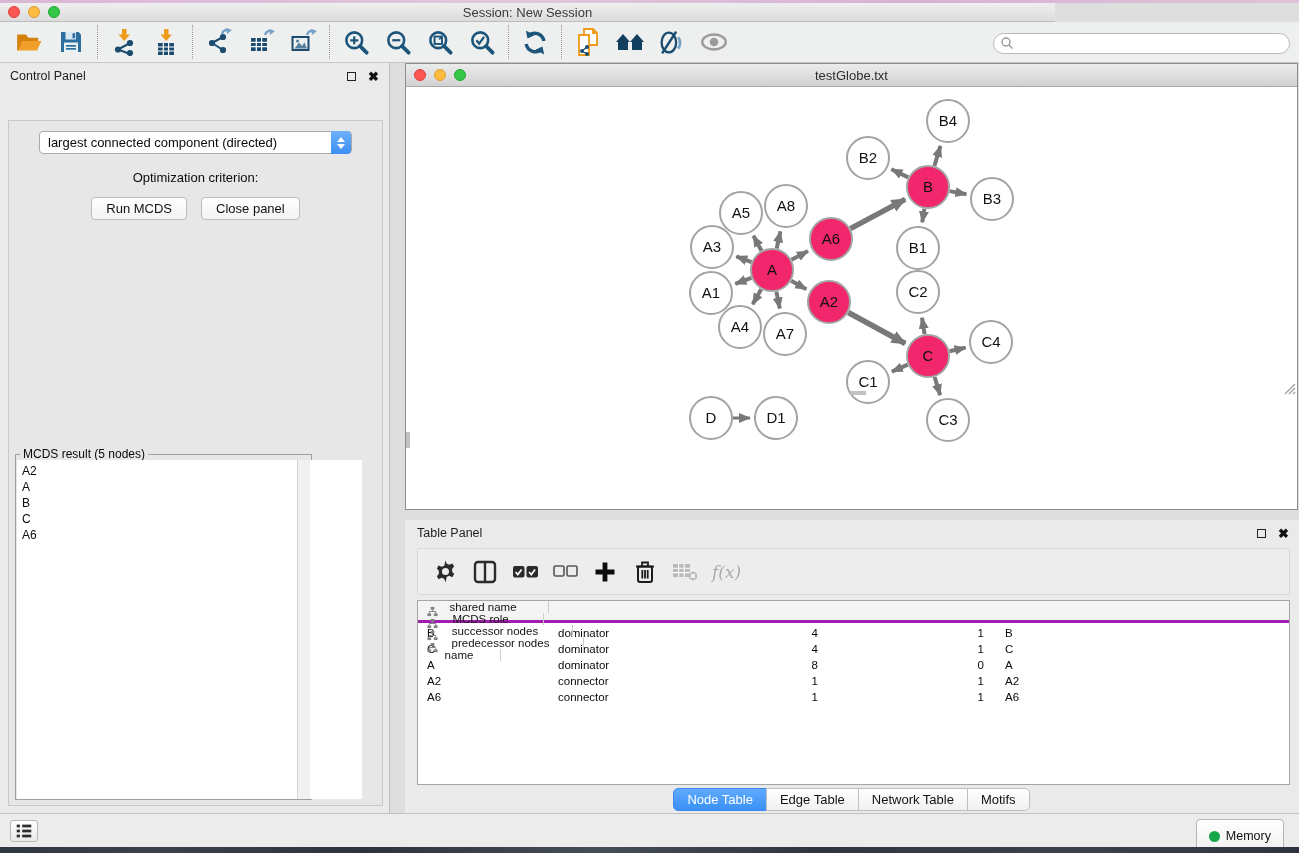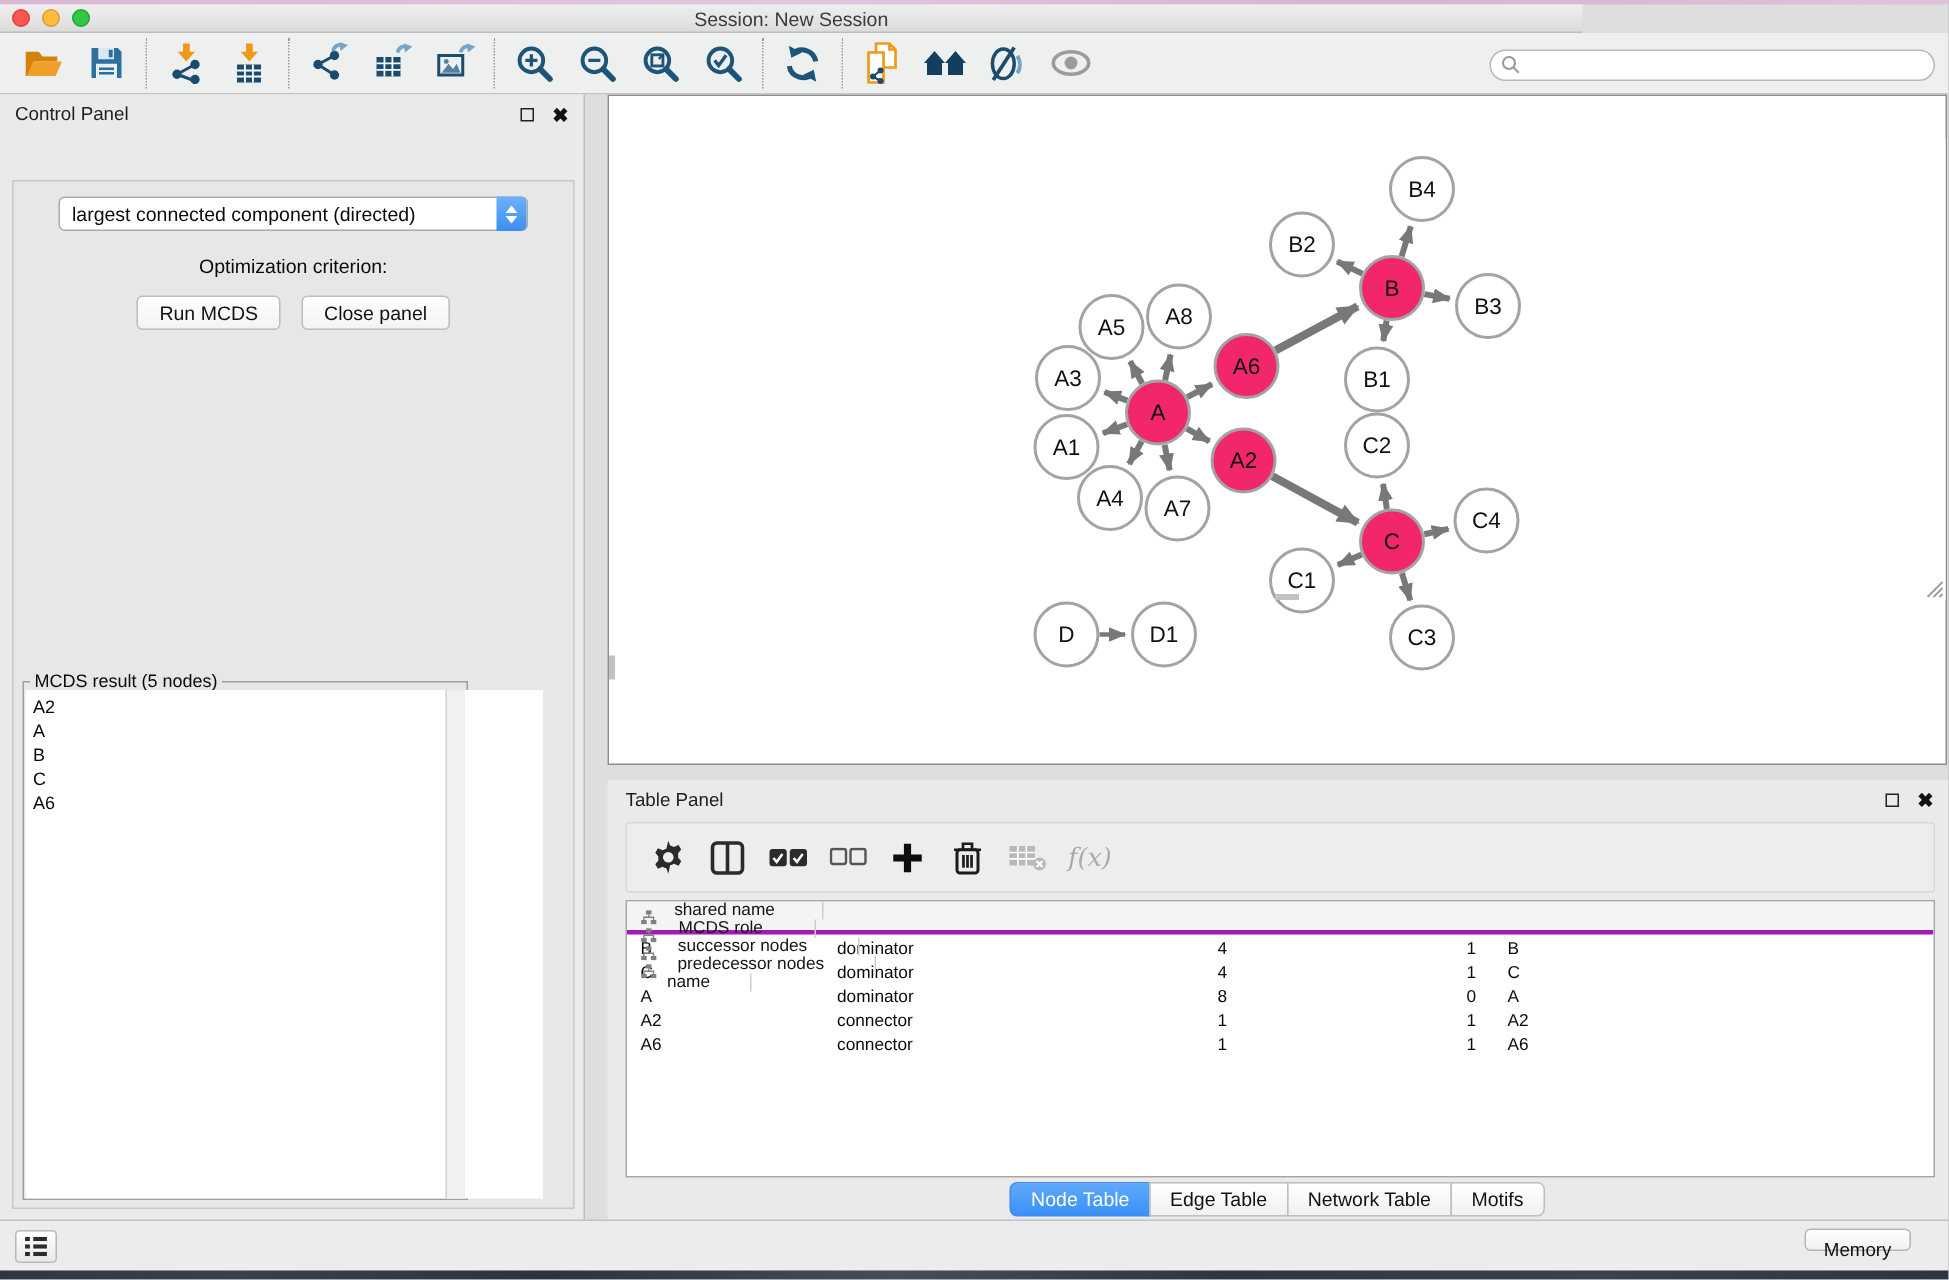--- a/index.html
+++ b/index.html
@@ -61,21 +61,21 @@
   #result-list { position:absolute; left:1px; top:5px; width:345px; height:339px; background:#fff;
     font-size:12px; color:#0a0a0a; padding:3px 0 0 5px; line-height:16px; overflow:hidden; }
   #result-scroll { position:absolute; right:1px; top:5px; width:13px; height:339px; background:#f1f1f1; border-left:1px solid #d2d2d2; }
 
   
   #net-window { position:absolute; left:405px; top:63px; width:893px; height:447px;
     border:1px solid #8d8d8d; background:#fff; }
   #net-titlebar { position:relative; height:23px; background:linear-gradient(#ececec,#d2d2d2);
     border-bottom:1px solid #a8a8a8; display:flex; align-items:center; justify-content:center; }
   #net-titlebar .title { font-size:13px; color:#2e2e2e; }
-  #net-content { position:relative; width:100%; height:308px; background:#fff;margin-top:28px; }
+  #net-content { position:relative; width:100%; height:308px; background:#fff; }
   #graph-svg { position:absolute; left:0; top:0; }
   .resize-grip { position:absolute; right:1px; bottom:1px; width:13px; height:13px; cursor:nwse-resize; }
   .vthumb { position:absolute; left:0px; top:345px; width:4px; height:16px; background:#c2c2c2; }
   .hthumb { position:absolute; left:444px; bottom:0px; width:16px; height:4px; background:#c2c2c2; }
 
   
   #table-panel { position:absolute; left:405px; top:520px; width:894px; height:293px; background:#eaeaea; }
   #tp-toolbar { position:absolute; left:12px; top:28px; width:873px; height:47px;
     background:#ededed; border:1px solid #d8d8d8; border-radius:2px;
     display:flex; align-items:center; padding-left:10px; gap:6px; }
@@ -90,23 +90,23 @@
   .dt-row { display:flex; height:16px; font-size:11.5px; color:#0a0a0a; cursor:pointer; }
   .dt-cell { overflow:hidden; white-space:nowrap; }
   #tp-tabs { position:absolute; left:0; top:268px; width:894px; display:flex; justify-content:center; }
 
   
   #status-bar { position:absolute; left:0; top:813px; width:1299px; height:34px;
     background:#ececec; border-top:1px solid #c2c2c2; }
   #list-btn { position:absolute; left:10px; top:6px; width:28px; height:22px;
     background:linear-gradient(#fff,#e9e9e9); border:1px solid #b9b9b9; border-radius:3px;
     display:flex; align-items:center; justify-content:center; cursor:pointer; }
-  #memory-btn { position:absolute; right:25px; top:5px; height:15px;
+  #memory-btn { position:absolute; right:15px; top:5px; height:34px;
     background:linear-gradient(#fff,#f0f0f0); border:1px solid #b5b5b5; border-radius:4px;
-    display:flex; align-items:center; gap:6px; padding:0 12px; font-size:12.5px; color:#111; cursor:pointer;flex-direction:column; }
+    display:flex; align-items:center; gap:6px; padding:0 12px; font-size:12.5px; color:#111; cursor:pointer; }
   #memory-btn .dot { width:11px; height:11px; border-radius:50%; background:#17a64a; }
   #bottom-strip { position:absolute; left:0; top:847px; width:1299px; height:6px;
     background:linear-gradient(90deg,#2e3642,#3a414d 12%,#2c333f 28%,#454d59 46%,#2e3540 63%,#3b424e 82%,#2d3440); }
 </style>
 </head>
 <body>
 
 <div id="app">
   <div id="top-strip"></div>
 
@@ -289,20 +289,28 @@
             <div>B</div>
             <div>C</div>
             <div>A6</div>
           </div>
         <div id="result-scroll"></div>
       </div>
     </div>
   </div>
 
   <div id="net-window">
+    <div id="net-titlebar">
+      <div class="lights">
+        <div class="light red"></div>
+        <div class="light yellow"></div>
+        <div class="light green"></div>
+      </div>
+      <div class="title">testGlobe.txt</div>
+    </div>
     <div id="net-content">
       <svg id="graph-svg" width="891" height="422" viewBox="0 0 891 422">
           <defs>
   <marker id="arr" markerWidth="14" markerHeight="12" refX="11" refY="5" orient="auto" markerUnits="userSpaceOnUse">
               <path d="M0,0 L12,5 L0,10 Z" fill="#787878"></path>
             </marker>
   <marker id="arrBig" markerWidth="17" markerHeight="15" refX="13.5" refY="6.5" orient="auto" markerUnits="userSpaceOnUse">
               <path d="M0,0 L15,6.5 L0,13 Z" fill="#787878"></path>
             </marker>
 </defs>

